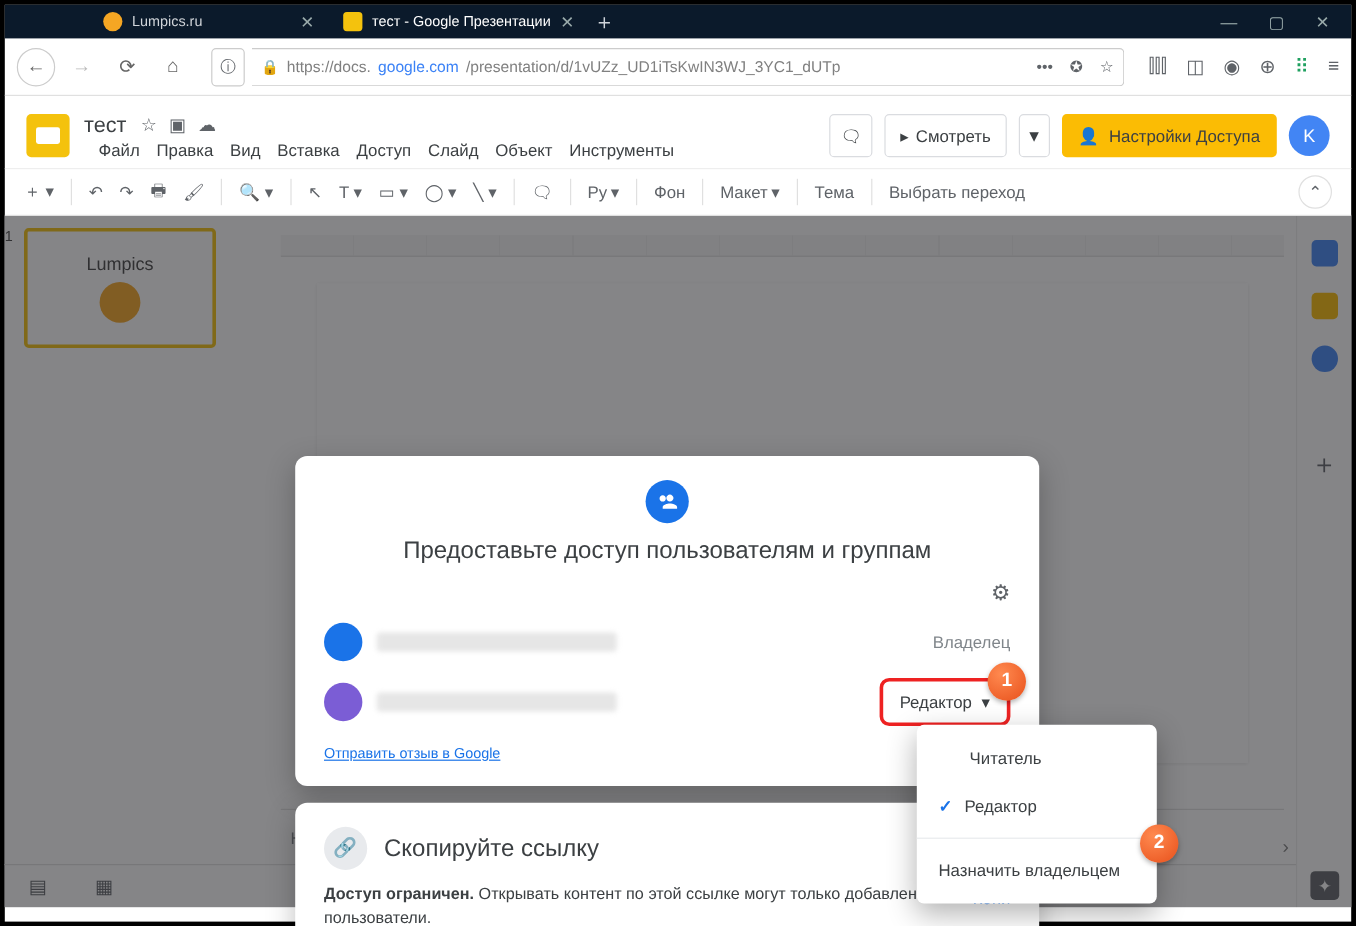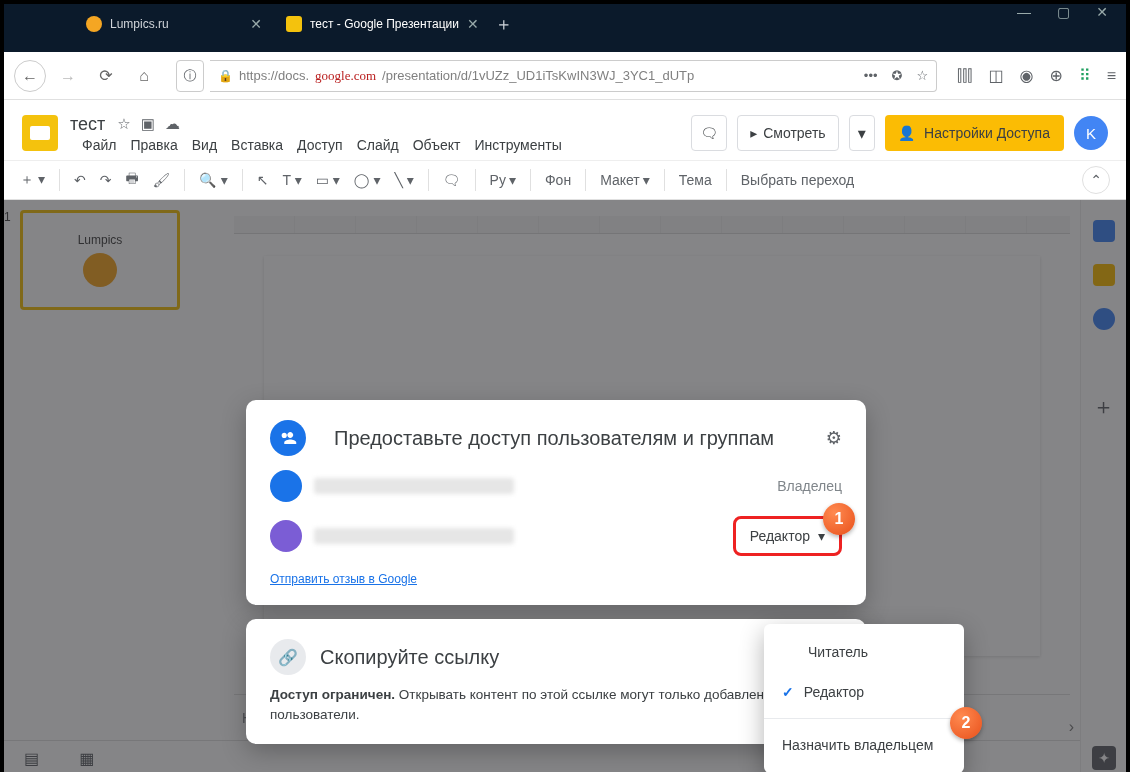--- a/index.html
+++ b/index.html
@@ -1,39 +1,39 @@
 <!DOCTYPE html>
 <html><head>
 <meta charset="utf-8">
 <style>
 * { box-sizing: border-box; margin: 0; padding: 0; font-family: Arial, "Helvetica Neue", Helvetica, sans-serif; }
 body { background: #000; width: 1130px; height: 772px; overflow: hidden; position: relative; }
 .window { position: absolute; left: 4px; top: 4px; width: 1122px; height: 764px; background: #fff; }
 
 
-.titlebar { height: 48px; background: #0b1a2b; display: flex; align-items: flex-start; }
+.titlebar { height: 28px; background: #0b1a2b; display: flex; align-items: center; }
 .tabgroup { display: flex; align-items: center; height: 40px; padding-left: 70px; }
 .btab { height: 34px; display: flex; align-items: center; gap: 8px; padding: 0 12px; color: #d0d4d9; font-size: 12px; border-radius: 6px 6px 0 0; min-width: 200px; }
 .btab.active { color: #fff; }
 .favicon { width: 16px; height: 16px; border-radius: 3px; display: inline-flex; align-items: center; justify-content: center; font-size: 10px; }
 .fav-orange { background: #f5a623; border-radius: 50%; }
 .fav-yellow { background: #f4c20d; }
 .tabclose { color: #9aa; font-size: 14px; }
 .newtab { color: #cfd4da; font-size: 18px; margin-left: 4px; }
 .wincontrols { margin-left: auto; display: flex; gap: 26px; padding-right: 18px; color: #9aa; }
 .wincontrols span { font-size: 14px; cursor: default; }
 
 
 .urlbar { height: 48px; border-bottom: 1px solid #e0e0e0; display: flex; align-items: center; padding: 0 10px; gap: 6px; }
 .navbtn { width: 32px; height: 32px; display: flex; align-items: center; justify-content: center; color: #666; font-size: 16px; }
 .navbtn.circle { border: 1px solid #ccc; border-radius: 50%; }
 .addr-shield { width: 28px; height: 32px; border: 1px solid #ccc; border-radius: 4px; display: flex; align-items: center; justify-content: center; margin-left: 10px; color: #5f6368; font-size: 13px; }
 .addrbox { flex: 1; height: 32px; border: 1px solid #ccc; border-left: none; border-radius: 0 4px 4px 0; display: flex; align-items: center; padding: 0 8px; font-size: 13px; color: #555; gap:6px; }
 .addrbox .lock { font-size: 12px; }
-.addrbox .host { color: #b91c1c; font-family: Liberation Serif, serif; }
+.addrbox .host { color: #3b82f6; }
 .addr-right { margin-left: auto; display: flex; gap: 14px; color: #5f6368; }
 .tb-right { display: flex; gap: 16px; padding-left: 14px; color: #5f6368; align-items: center; }
 .tb-right span { font-size: 16px; }
 .puzzle { font-size: 16px; }
 
 
 .slides-header { display: flex; align-items: center; padding: 6px 18px 0 18px; height: 60px; gap: 12px; }
 .slides-logo { width: 36px; height: 36px; background:#f4c20d; border-radius:4px; display:flex; align-items:center; justify-content:center; }
 .slides-logo div { width:20px; height:14px; background:#fff; border-radius:2px; }
 .doc-area { display:flex; flex-direction:column; gap:2px; }
@@ -50,21 +50,21 @@
 .toolbar { height:40px; border-top:1px solid #eee; border-bottom:1px solid #e0e0e0; display:flex; align-items:center; padding:0 16px; gap:14px; color:#5f6368; font-size:14px; }
 .tb-sep { width:1px; height:22px; background:#e0e0e0; }
 .tb-item { display:flex; align-items:center; gap:3px; }
 .tb-spacer { flex:1; }
 .tb-chev { width:28px; height:28px; border:1px solid #e0e0e0; border-radius:50%; display:flex; align-items:center; justify-content:center; }
 
 
 .content { position:relative; height: calc(100% - 40px - 48px - 60px - 40px); background:#fff; }
 .sidepanel { position:absolute; left:16px; top:10px; }
 .thumb-frame { width:160px; height:100px; border:3px solid #f4c20d; border-radius:4px; background:#fff; display:flex; flex-direction:column; align-items:center; justify-content:center; gap:6px; }
-.thumb-label { font-size:12px; color:#444; }
+.thumb-label { font-size:15px; color:#444; }
 .thumb-icon { width:34px; height:34px; border-radius:50%; background:#f5a623; position:relative; }
 .thumb-num { position:absolute; left:-16px; top:0; font-size:12px; color:#444; }
 
 .canvas-area { position:absolute; left:230px; top:16px; right:56px; bottom:110px; }
 .ruler-h { position:absolute; left:0; top:0; right:0; height:18px; border-bottom:1px solid #dcdcdc; background:repeating-linear-gradient(to right,#f5f5f5 0,#f5f5f5 60px,#eee 60px,#eee 61px); }
 .slide-canvas { position:absolute; left:30px; right:30px; top:40px; bottom:10px; background:#fff; box-shadow:0 1px 3px rgba(0,0,0,.15); }
 
 .right-rail { position:absolute; right:0; top:0; bottom:0; width:46px; border-left:1px solid #eee; display:flex; flex-direction:column; align-items:center; gap:22px; padding-top:20px; }
 .rr-box { width:22px; height:22px; border-radius:4px; }
 .rr-cal { background:#4285f4; }
@@ -75,21 +75,21 @@
 .bottom-notes { position:absolute; left:230px; right:56px; bottom:36px; height:46px; border-top:1px solid #e0e0e0; display:flex; align-items:center; padding:0 8px; color:#80868b; font-size:14px; }
 .bottom-bar { position:absolute; left:0; right:46px; bottom:0; height:36px; border-top:1px solid #e0e0e0; display:flex; align-items:center; padding:0 20px; gap:40px; color:#5f6368; }
 .bb-icon { font-size:16px; }
 .status-dot { position:absolute; right:10px; bottom:6px; width:24px; height:24px; background:#5f6368; border-radius:4px; display:flex; align-items:center; justify-content:center; color:#fff; font-size:14px; }
 .scroll-chev { position:absolute; right:52px; bottom:40px; color:#808080; }
 
 
 .overlay { position:absolute; inset:0; background:rgba(32,33,36,.55); }
 .share-stack { position:absolute; left:242px; top:200px; width:620px; }
 .share-card { background:#fff; border-radius:10px; box-shadow:0 8px 24px rgba(0,0,0,.25); padding:20px 24px 18px 24px; margin-bottom:14px; }
-.share-head { display:flex; align-items:center; gap:28px; }
+.share-head { display:flex; align-items:center; gap:12px;flex-direction:column; }
 .share-circ { width:36px; height:36px; border-radius:50%; background:#1a73e8; color:#fff; display:flex; align-items:center; justify-content:center; }
 .share-title { font-size:20px; color:#3c4043; }
 .gear { margin-left:auto; color:#5f6368; font-size:18px; }
 .share-input { margin-top:12px; background:#f1f3f4; border-radius:6px; height:44px; display:flex; align-items:center; padding:0 14px; color:#5f6368; font-size:14px; }
 .share-row { display:flex; align-items:center; gap:12px; margin-top:14px; }
 .uavatar { width:32px; height:32px; border-radius:50%; }
 .u-blue { background:#1a73e8; }
 .u-purple { background:#7b5dd5; }
 .u-text { width:200px; height:16px; background:#e6e6e6; border-radius:3px; filter:blur(2px); }
 .u-role { margin-left:auto; color:#80868b; font-size:14px; }

